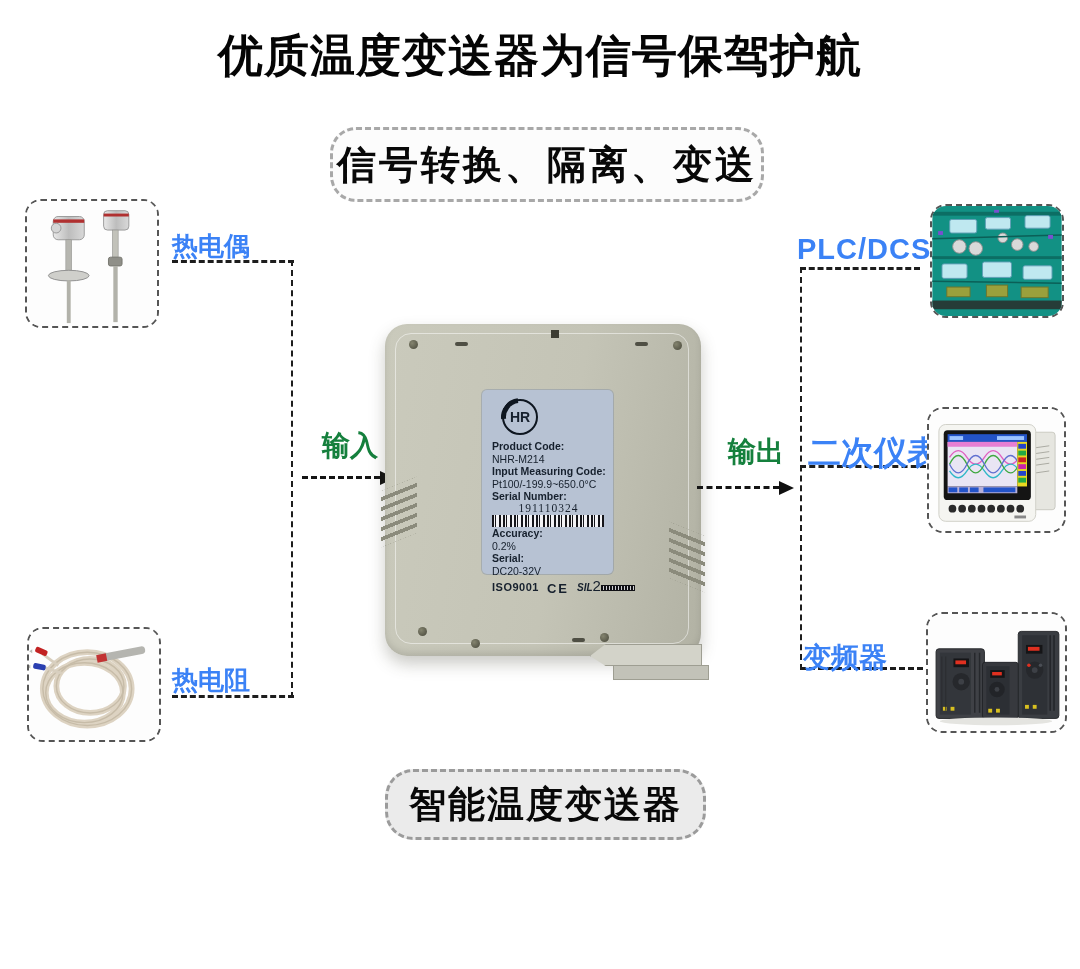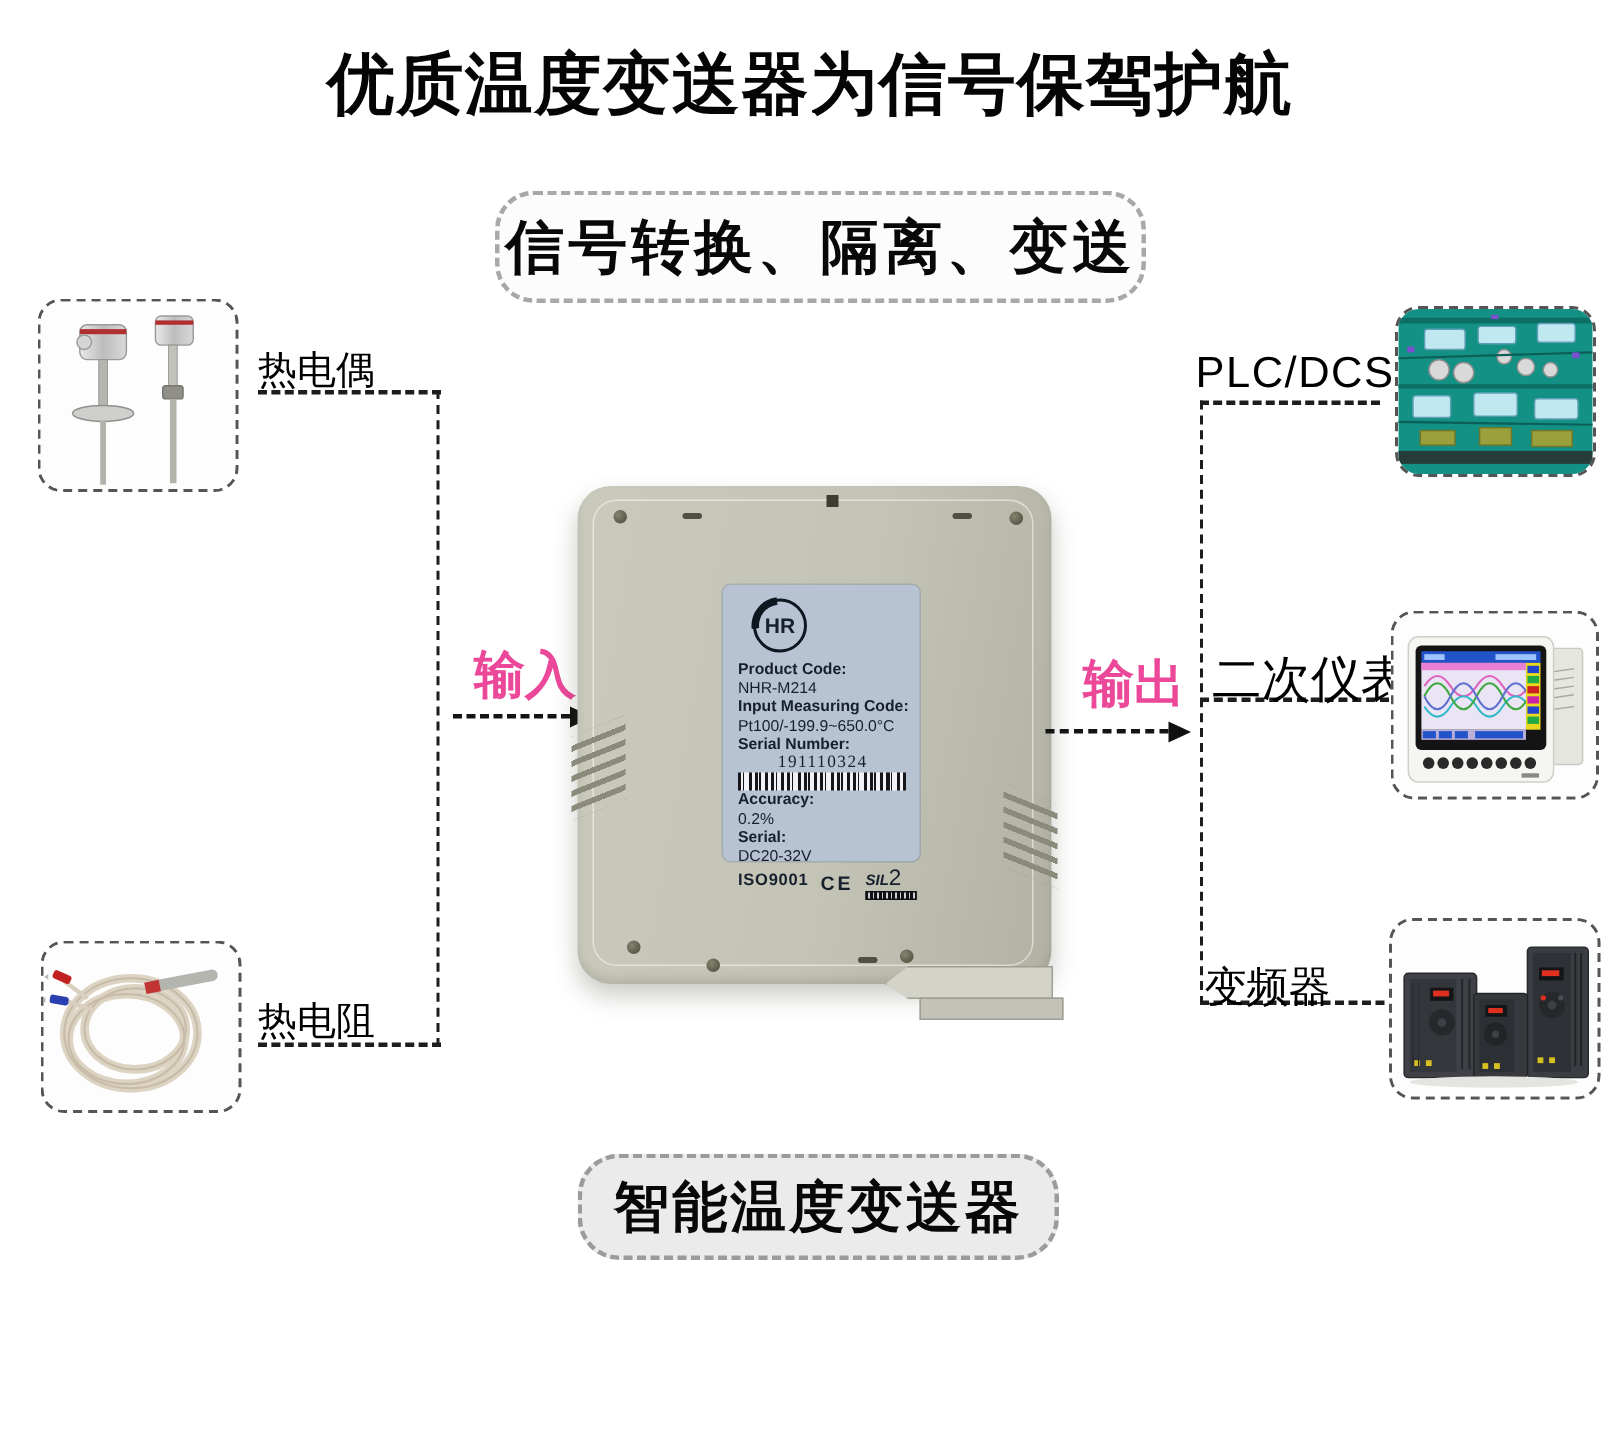--- a/index.html
+++ b/index.html
@@ -20,38 +20,38 @@
   .bottombox span { font-size:37px; font-weight:bold; letter-spacing:2px; color:#080808; }
 
   .pbox { position:absolute; background:#fff; border:2px dashed #555; border-radius:16px; overflow:hidden; }
   .pbox svg { display:block; width:100%; height:100%; }
   .box-tc  { left:25px;  top:199px; width:134px; height:129px; }
   .box-rtd { left:27px;  top:627px; width:134px; height:115px; }
   .box-plc { left:930px; top:204px; width:134px; height:114px; }
   .box-rec { left:927px; top:407px; width:139px; height:126px; }
   .box-vfd { left:926px; top:612px; width:141px; height:121px; }
 
-  .lbl { position:absolute; font-weight:normal; color:#000000; white-space:nowrap; }
+  .lbl { position:absolute; font-weight:bold; color:#3b82f6; white-space:nowrap; }
   .lbl-tc  { left:172px; top:229px; font-size:26px; }
   .lbl-rtd { left:172px; top:663px; font-size:26px; }
   .lbl-plc { left:797px; top:233px; font-size:29px; letter-spacing:1px; }
   .lbl-rec { left:808px; top:431px; font-size:33px; }
   .lbl-vfd { left:803px; top:639px; font-size:28px; }
 
   .hline { position:absolute; height:0; border-top:3px dashed #1d1d1d; }
   .vline { position:absolute; width:0; border-left:2px dashed #1d1d1d; }
   .u-tc    { left:172px; top:260px; width:122px; }
   .vl-left { left:291px; top:260px; height:438px; }
   .u-rtd   { left:172px; top:695px; width:122px; }
   .vl-right{ left:800px; top:267px; height:403px; }
   .u-plc   { left:800px; top:267px; width:120px; }
   .u-rec   { left:800px; top:465px; width:126px; }
   .u-vfd   { left:800px; top:667px; width:123px; }
 
-  .iolabel { position:absolute; font-size:34px; font-weight:bold; color:#ec4899; text-align:center; }
+  .iolabel { position:absolute; font-size:28px; font-weight:bold; color:#15803d; text-align:center; }
   .io-in  { left:303px; top:427px; width:94px; }
   .io-out { left:710px; top:433px; width:92px; }
   .arrow { position:absolute; height:0; border-top:3px dashed #141414; }
   .arrow::after { content:""; position:absolute; right:-15px; top:-8px;
                   border-left:15px solid #101010; border-top:7px solid transparent; border-bottom:7px solid transparent; }
   .ar-in  { left:302px; top:476px; width:78px; }
   .ar-out { left:697px; top:486px; width:82px; }
 
   
   .module { position:absolute; left:385px; top:324px; width:316px; height:332px; }
@@ -93,21 +93,21 @@
                   border:5px solid transparent; border-left-color:#0e1620; transform:rotate(38deg); }
   .f  { font-size:10.5px; line-height:12.6px; white-space:nowrap; }
   .fb { font-weight:bold; }
   .serial { font-family:"Liberation Serif","DejaVu Serif",serif; font-size:11.5px;
             text-align:center; letter-spacing:1px; line-height:11px; }
   .barcode { width:112px; height:12px; margin-top:1px;
              background:repeating-linear-gradient(90deg,#15151a 0 2px,#f2f2f5 2px 3px,#15151a 3px 4px,#f2f2f5 4px 7px,#15151a 7px 9px,#f2f2f5 9px 11px); }
   .certs { display:flex; align-items:flex-start; gap:8px; margin-top:4px; }
   .iso { font-size:11px; font-weight:bold; letter-spacing:.5px; }
   .cemark { font-size:13px; font-weight:600; letter-spacing:2px; }
-  .sil { display:inline-flex; flex-direction:column; align-items:flex-start; line-height:10px; }
+  .sil { display:inline-flex; flex-direction:row; align-items:center; line-height:10px; }
   .siltop i { font-style:italic; font-weight:bold; font-size:10px; }
   .siltop b { font-size:15px; font-weight:normal; }
   .silbar { width:34px; height:6px; background:#101014; margin-top:1px;
             box-shadow:inset 0 0 0 1px #101014;
             background-image:repeating-linear-gradient(90deg,#101014 0 2px,#cfcfd4 2px 3px); }
 
   .desc { position:absolute; left:88px; top:850px; width:948px;
           font-size:31px; line-height:60px; color:#121212; }
   .bullet { display:inline-block; width:14px; height:14px; border-radius:50%;
             background:#c41111; margin-right:12px; vertical-align:middle; }

